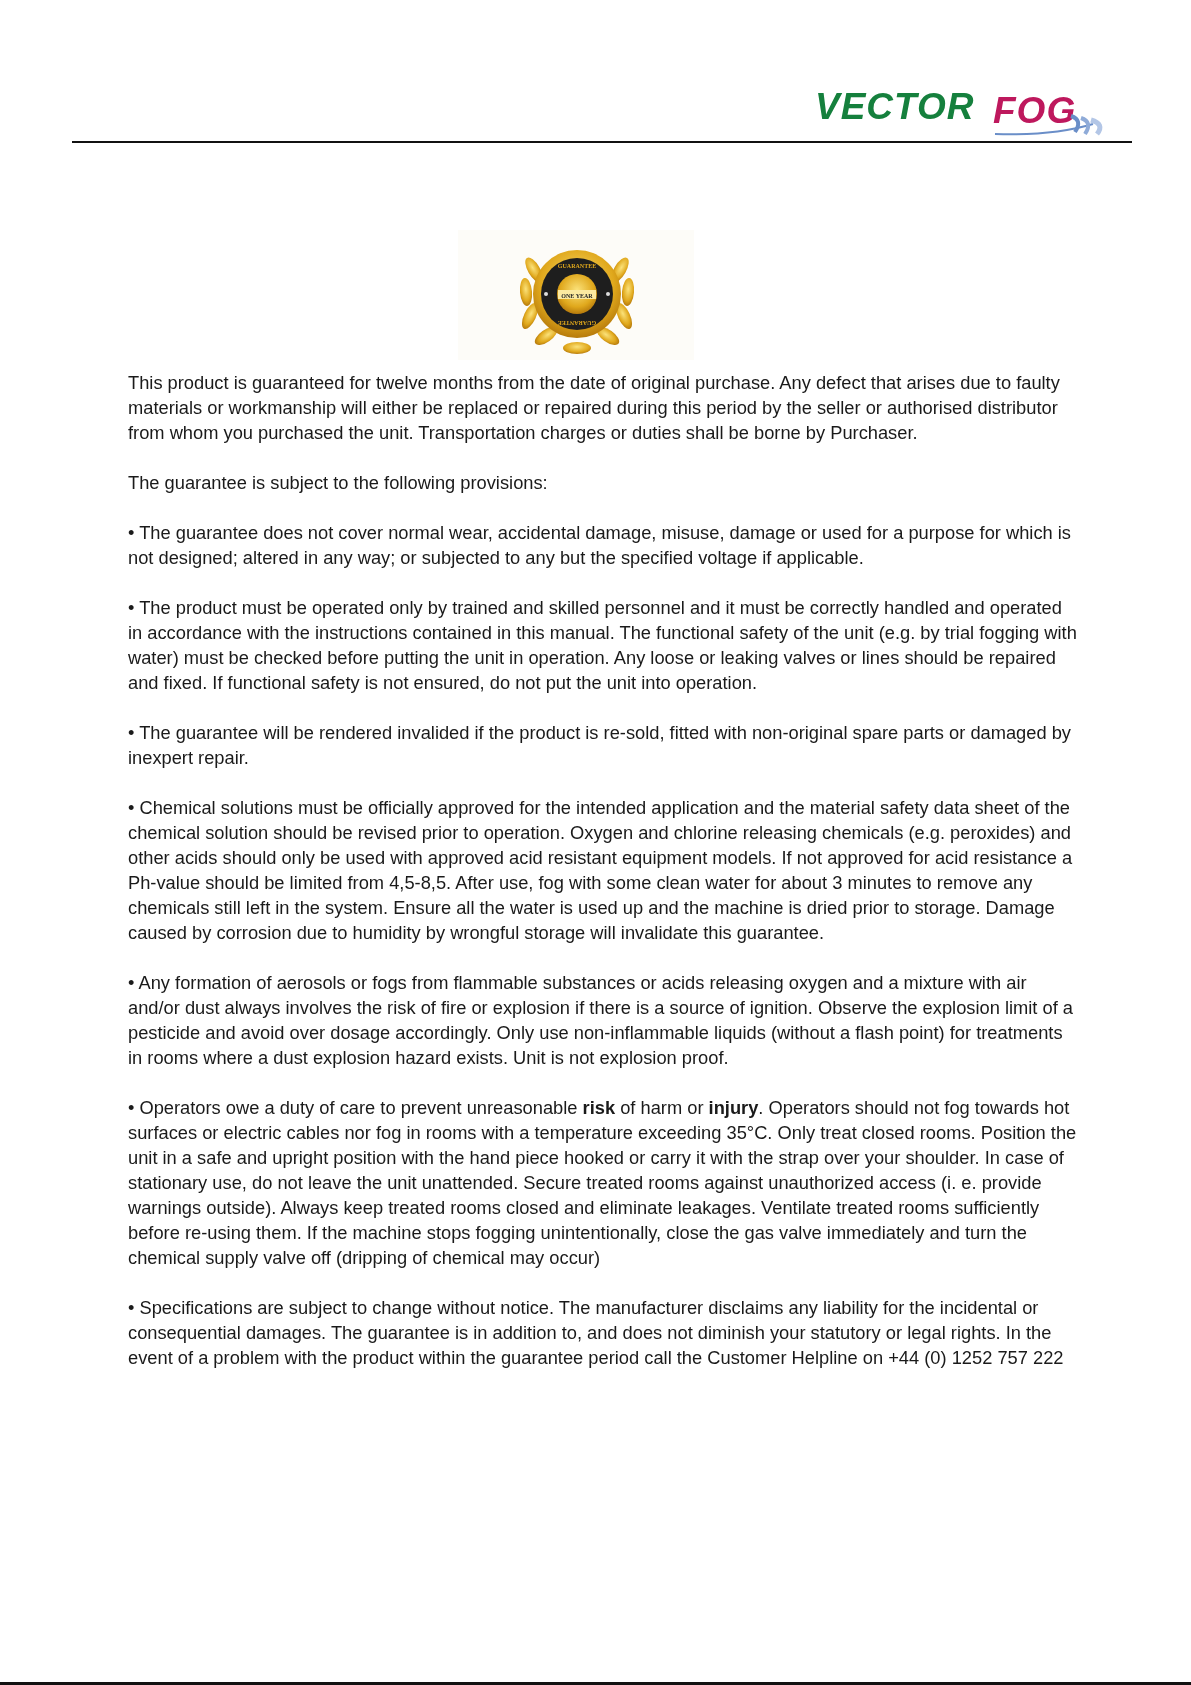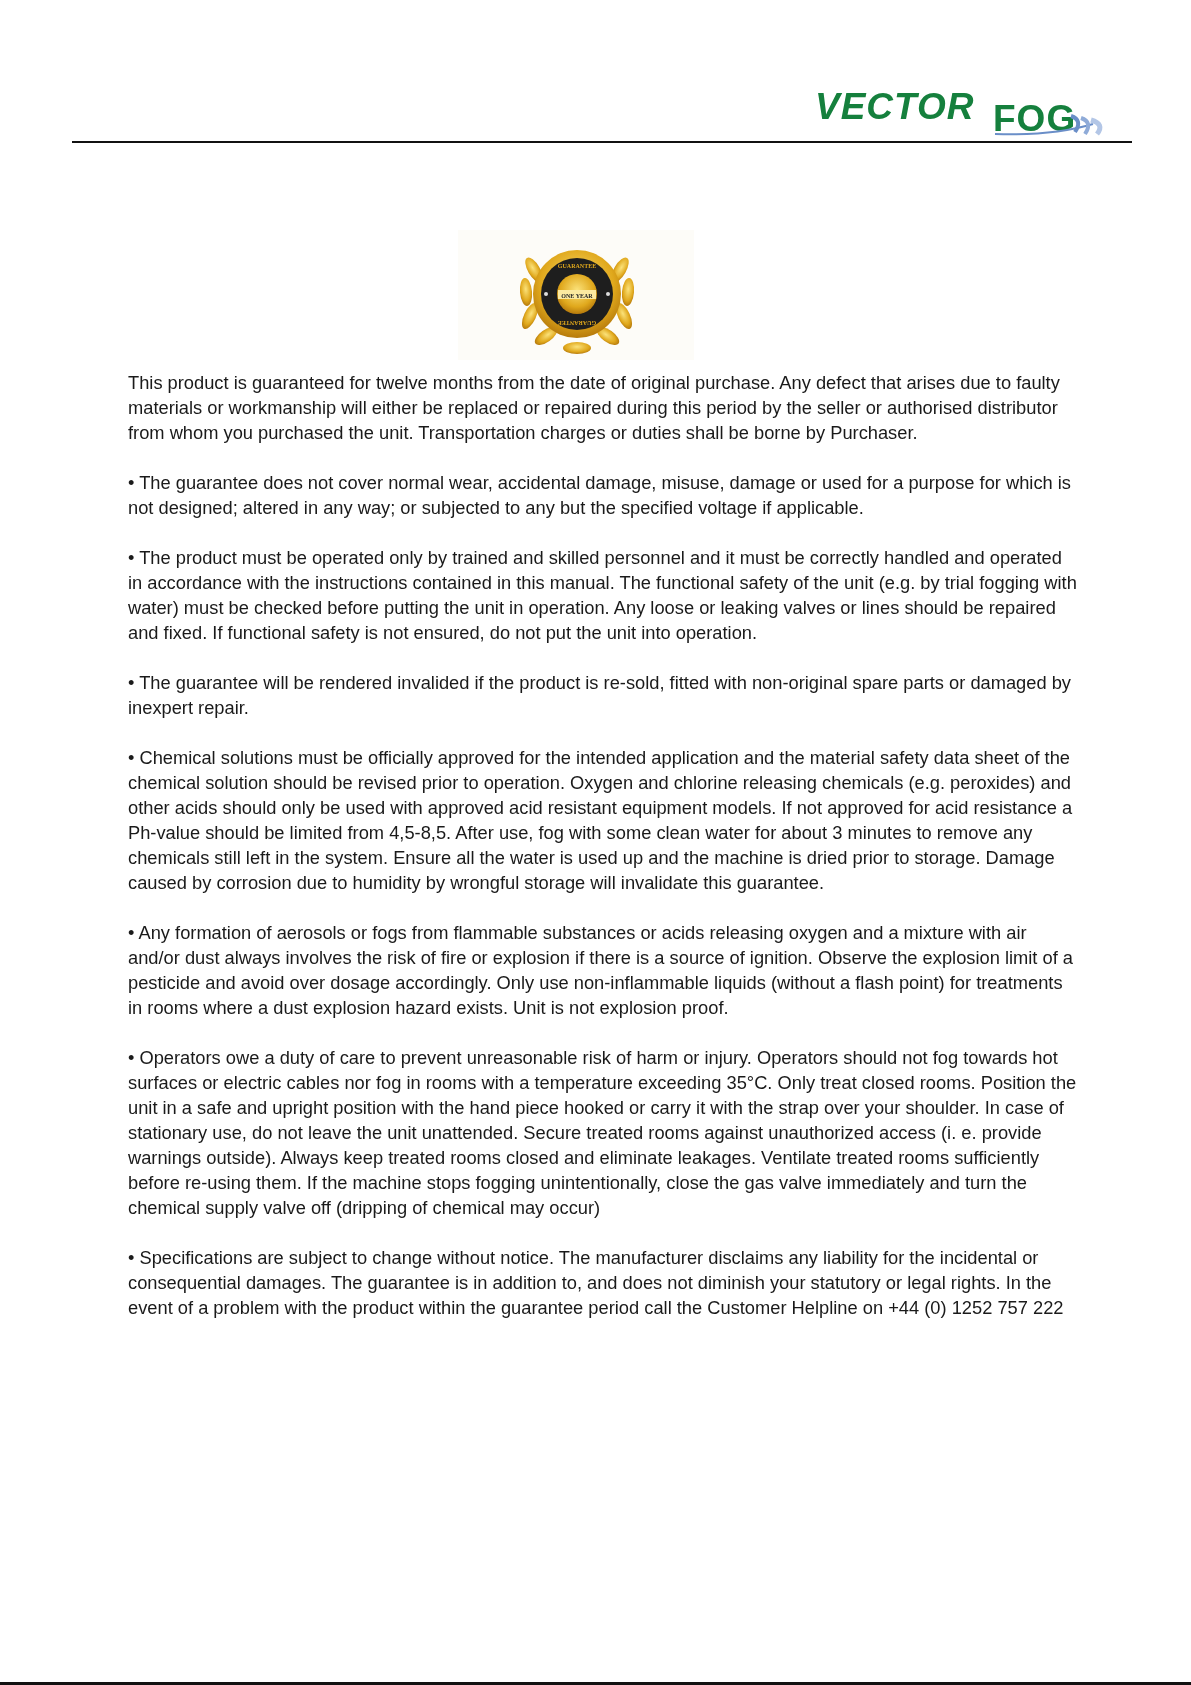--- a/index.html
+++ b/index.html
@@ -1,29 +1,29 @@
 <!DOCTYPE html>
 <html><head>
 <meta charset="utf-8">
 <style>
   html, body { margin: 0; padding: 0; background: #ffffff; }
   body { width: 1191px; height: 1685px; position: relative; overflow: hidden;
          font-family: "Liberation Sans", sans-serif; color: #1a1a1a; }
   .logo { position: absolute; left: 815px; top: 86px; height: 50px; }
   .logo-vector { position: absolute; left: 0; top: 0; font-size: 37px; font-weight: bold; font-style: italic;
                  color: #15803d; letter-spacing: 1px; white-space: nowrap; }
-  .logo-fog { position: absolute; left: 178px; top: 12px; font-size: 37px; font-weight: bold; 
-              color: #15803d; letter-spacing: 1px; white-space: nowrap; }
+  .logo-fog { position: absolute; left: 178px; top: 4px; font-size: 37px; font-weight: bold; font-style: italic;
+              color: #be185d; letter-spacing: 1px; white-space: nowrap; }
   .logo-swoosh { position: absolute; left: 178px; top: 20px; width: 120px; height: 32px; }
   .header-rule { position: absolute; left: 72px; top: 141px; width: 1060px; height: 2px; background: #111; }
   .badge-wrap { position: absolute; left: 458px; top: 230px; width: 236px; height: 130px; background: #fdfcf8; }
   .badge { position: absolute; left: 54px; top: 0; width: 130px; height: 130px; }
   .content { position: absolute; left: 120px; top: 370px; width: 960px; font-size: 18.3px; line-height: 25px; }
   .content p { margin: 0 0 25px 8px; white-space: pre-line; }
-  .content b { font-weight: normal; text-align: right; }
+  .content b { font-weight: bold; text-align: right; }
   .bottom-rule { position: absolute; left: 0; top: 1682px; width: 1191px; height: 3px; background: #111; }
 </style>
 </head>
 <body>
 
 <div class="logo">
   <span class="logo-vector">VECTOR</span>
   <span class="logo-fog">FOG</span>
   <svg class="logo-swoosh" viewBox="0 0 120 32">
     <path d="M2 28 Q60 30 100 18" stroke="#6a8ec8" stroke-width="2" fill="none"></path>
@@ -61,20 +61,21 @@
     <circle cx="34" cy="64" r="2" fill="#ddd"></circle>
     <circle cx="96" cy="64" r="2" fill="#ddd"></circle>
     <text x="65" y="67.5" font-size="6" font-weight="bold" text-anchor="middle" fill="#1e1e1e" font-family="Liberation Serif, serif">ONE YEAR</text>
     <text x="65" y="38" font-size="6" font-weight="bold" text-anchor="middle" fill="#e0a81c" font-family="Liberation Serif, serif">GUARANTEE</text>
     <text x="65" y="95" font-size="6" font-weight="bold" text-anchor="middle" fill="#e0a81c" font-family="Liberation Serif, serif" transform="rotate(180 65 93)">GUARANTEE</text>
   </svg>
 </div>
 
 <div class="content">
   <p>This product is guaranteed for twelve months from the date of original purchase. Any defect that arises due to faulty materials or workmanship will either be replaced or repaired during this period by the seller or authorised distributor from whom you purchased the unit. Transportation charges or duties shall be borne by Purchaser.</p>
+  <p>The guarantee is subject to the following provisions:</p>
   <p>• The guarantee does not cover normal wear, accidental damage, misuse, damage or used for a purpose for which is not designed; altered in any way; or subjected to any but the specified voltage if applicable.</p>
   <p>• The product must be operated only by trained and skilled personnel and it must be correctly handled and operated in accordance with the instructions contained in this manual. The functional safety of the unit (e.g. by trial fogging with water) must be checked before putting the unit in operation. Any loose or leaking valves or lines should be repaired and fixed. If functional safety is not ensured, do not put the unit into operation.</p>
   <p>• The guarantee will be rendered invalided if the product is re-sold, fitted with non-original spare parts or damaged by inexpert repair.</p>
   <p>• Chemical solutions must be officially approved for the intended application and the material safety data sheet of the chemical solution should be revised prior to operation. Oxygen and chlorine releasing chemicals (e.g. peroxides) and other acids should only be used with approved acid resistant equipment models. If not approved for acid resistance a Ph-value should be limited from 4,5-8,5. After use, fog with some clean water for about 3 minutes to remove any chemicals still left in the system. Ensure all the water is used up and the machine is dried prior to storage. Damage caused by corrosion due to humidity by wrongful storage will invalidate this guarantee.</p>
   <p>• Any formation of aerosols or fogs from flammable substances or acids releasing oxygen and a mixture with air and/or dust always involves the risk of fire or explosion if there is a source of ignition. Observe the explosion limit of a pesticide and avoid over dosage accordingly. Only use non-inflammable liquids (without a flash point) for treatments in rooms where a dust explosion hazard exists. Unit is not explosion proof.</p>
   <p><span>• Operators owe a duty of care to prevent unreasonable </span><b>risk</b><span> of harm or </span><b>injury</b><span>. Operators should not fog towards hot surfaces or electric cables nor fog in rooms with a temperature exceeding 35°C.  Only treat closed rooms. Position the unit in a safe and upright position with the hand piece hooked or carry it with the strap over your shoulder. In case of stationary use, do not leave the unit unattended. Secure treated rooms against unauthorized access (i. e. provide warnings outside). Always keep treated rooms closed and eliminate leakages. Ventilate treated rooms sufficiently before re-using them. If the machine stops fogging unintentionally, close the gas valve immediately and turn the chemical supply valve off (dripping of chemical may occur)</span></p>
   <p>• Specifications are subject to change without notice. The manufacturer disclaims any liability for the incidental or consequential damages. The guarantee is in addition to, and does not diminish your statutory or legal rights.  In the event of a problem with the product within the guarantee period call the Customer Helpline on +44 (0) 1252 757 222</p>
 </div>
 
 <div class="bottom-rule"></div>

